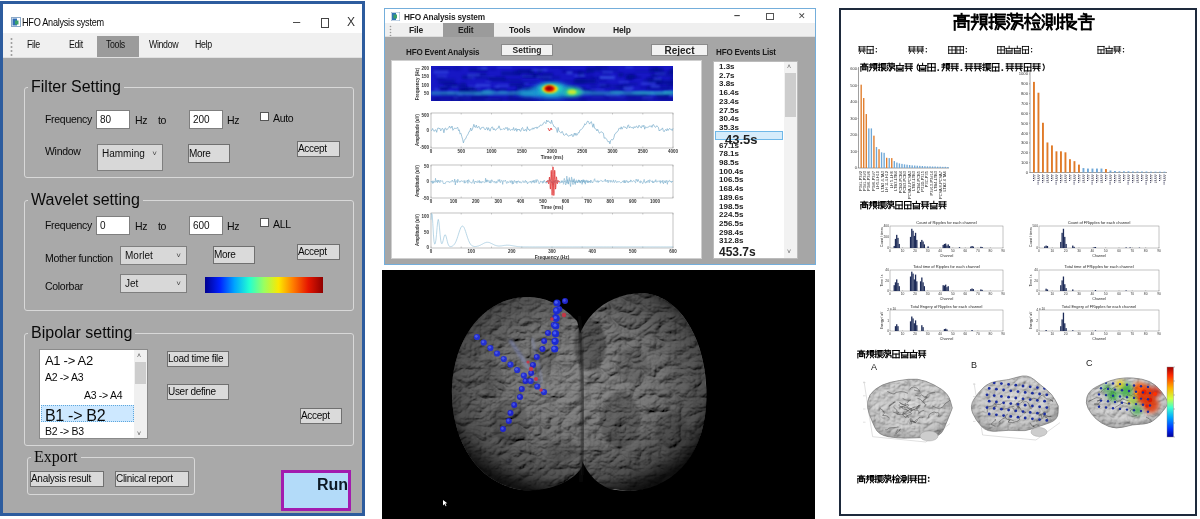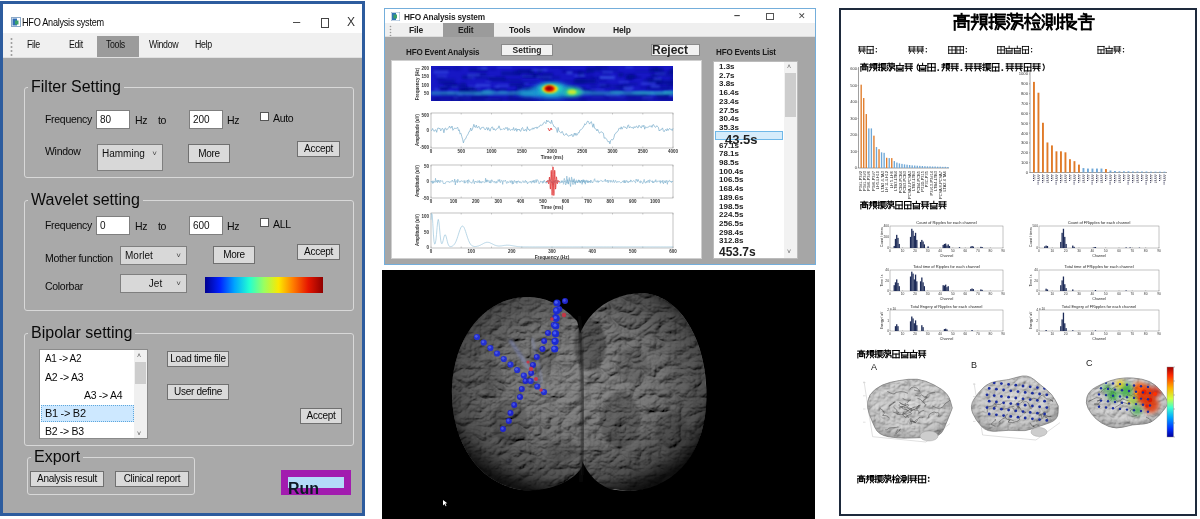--- a/index.html
+++ b/index.html
@@ -5,21 +5,21 @@
 html,body{width:1200px;height:519px;background:#fff;font-family:"Liberation Sans",sans-serif;overflow:hidden;}
 .abs{position:absolute;}
 #win1{left:0;top:1px;width:365px;height:515px;border:3px solid #2d5c9e;background:#a9a9a9;}
 #w1title{left:0;top:0;width:359px;height:29px;background:#fff;}
 #w1menu{left:0;top:29px;width:359px;height:25px;background:#f0f0f0;border-bottom:1px solid #e0e0e0;}
 .mitem{position:absolute;top:9px;font-size:10px;color:#111;letter-spacing:-0.4px;transform:scale(0.88,1);transform-origin:0 0;}
 .grp{position:absolute;border:1px solid #d8d8d8;border-radius:3px;}
 .glabel{position:absolute;font-size:16px;color:#0a0a0a;background:#a9a9a9;padding:0 3px;line-height:10px;}
 .lbl{position:absolute;font-size:10.5px;color:#0a0a0a;letter-spacing:-0.3px;white-space:nowrap;}
 .inp{position:absolute;background:#fff;border:1px solid #7f7f7f;font-size:10px;color:#111;padding-left:3px;line-height:17px;}
-.btn{position:absolute;background:#dadada;border:1px solid #707070;font-size:10px;color:#0a0a0a;text-align:center;letter-spacing:-0.3px;white-space:nowrap;overflow:hidden;}
+.btn{position:absolute;background:#dadada;border:1px solid #707070;font-size:10px;color:#0a0a0a;letter-spacing:-0.3px;white-space:nowrap;overflow:hidden;}
 .cmb{position:absolute;background:#d8d8d8;border:1px solid #7f7f7f;font-size:10px;color:#111;padding-left:4px;}
 .chk{position:absolute;width:9px;height:9px;background:#fdfdfd;border:1px solid #555;}
 #win2{left:384px;top:8px;width:432px;height:257px;border:1px solid #74aedb;background:#a6a6a6;font-weight:bold;}
 #w2title{left:0;top:0;width:430px;height:14px;background:#fff;}
 #w2menu{left:0;top:14px;width:430px;height:14px;background:#efefef;border-bottom:1px solid #ddd;}
 .m2item{position:absolute;top:1px;font-size:9.5px;color:#222;font-weight:bold;transform:scale(0.9,1);transform-origin:0 0;letter-spacing:-0.2px;}
 #blackp{left:382px;top:270px;width:433px;height:249px;background:#000;}
 #report{left:839px;top:8px;width:358px;height:508px;border:2px solid #1e2a3c;background:#fff;}
 </style></head><body>
 <div id="win1" class="abs">
@@ -49,21 +49,21 @@
     <div class="mitem" style="left:103px;top:35px;">Tools</div>
     <div class="mitem" style="left:146px;top:35px;">Window</div>
     <div class="mitem" style="left:192px;top:35px;">Help</div>
     <div class="grp" style="left:21px;top:83px;width:330px;height:91px;"></div>
     <div class="glabel" style="left:25px;top:78px;">Filter Setting</div>
     <div class="grp" style="left:21px;top:196px;width:330px;height:111px;"></div>
     <div class="glabel" style="left:25px;top:191px;">Wavelet setting</div>
     <div class="grp" style="left:21px;top:329px;width:330px;height:113px;"></div>
     <div class="glabel" style="left:25px;top:324px;">Bipolar setting</div>
     <div class="grp" style="left:24px;top:453px;width:168px;height:38px;"></div>
-    <div class="glabel" style="left:28px;top:448px;">Export</div>
+    <div class="glabel" style="left:28px;top:448px;font-family:Liberation Serif, serif;">Export</div>
     <div class="lbl" style="left:42px;top:109px;">Frequency</div>
     <div class="inp" style="left:93px;top:106px;width:34px;height:19px;">80</div>
     <div class="lbl" style="left:132px;top:110px;">Hz</div>
     <div class="lbl" style="left:155px;top:110px;">to</div>
     <div class="inp" style="left:186px;top:106px;width:34px;height:19px;">200</div>
     <div class="lbl" style="left:224px;top:110px;">Hz</div>
     <div class="chk" style="left:257px;top:108px;"></div>
     <div class="lbl" style="left:270px;top:108px;">Auto</div>
     <div class="lbl" style="left:42px;top:141px;">Window</div>
     <div class="cmb" style="left:94px;top:140px;width:66px;height:27px;line-height:17px;">Hamming<span style="position:absolute;right:5px;top:0;font-size:8px;color:#444;">˅</span></div>
@@ -75,39 +75,39 @@
     <div class="lbl" style="left:155px;top:216px;">to</div>
     <div class="inp" style="left:186px;top:212px;width:34px;height:19px;">600</div>
     <div class="lbl" style="left:224px;top:216px;">Hz</div>
     <div class="chk" style="left:257px;top:214px;"></div>
     <div class="lbl" style="left:270px;top:214px;">ALL</div>
     <div class="lbl" style="left:42px;top:248px;">Mother function</div>
     <div class="cmb" style="left:117px;top:242px;width:67px;height:19px;line-height:17px;">Morlet<span style="position:absolute;right:5px;top:0;font-size:8px;color:#444;">˅</span></div>
     <div class="btn" style="left:210px;top:242px;width:42px;height:18px;line-height:16px;">More</div>
     <div class="btn" style="left:294px;top:240px;width:43px;height:16px;line-height:14px;">Accept</div>
     <div class="lbl" style="left:42px;top:276px;">Colorbar</div>
-    <div class="cmb" style="left:117px;top:270px;width:67px;height:19px;line-height:17px;text-align:center;">Jet<span style="position:absolute;right:5px;top:0;font-size:8px;color:#444;">˅</span></div>
+    <div class="cmb" style="left:117px;top:270px;width:67px;height:19px;line-height:17px;">Jet<span style="position:absolute;right:5px;top:0;font-size:8px;color:#444;">˅</span></div>
     <div class="abs" style="left:202px;top:273px;width:118px;height:16px;background:linear-gradient(to right,#00008f,#0020ff,#00a4ff,#22ffd2,#9aff60,#fce800,#ff7a00,#e61500,#8f0000);"></div>
     <div class="abs" style="left:36px;top:345px;width:109px;height:90px;background:#fff;border:1px solid #8a8a8a;"></div>
-    <div class="lbl" style="left:42px;top:349px;font-size:10px;">A1 -&gt; A2</div>
+    <div class="lbl" style="left:42px;top:349px;font-size:13px;">A1 -&gt; A2</div>
     <div class="lbl" style="left:42px;top:367px;font-size:10.5px;">A2 -&gt; A3</div>
     <div class="lbl" style="left:42px;top:385px;font-size:10.5px;margin-left:39px;">A3 -&gt; A4</div>
     <div class="abs" style="left:38px;top:401px;width:93px;height:17px;background:#cde8ff;border:1px dotted #5ea7dc;"></div>
-    <div class="lbl" style="left:42px;top:403px;font-size:11px;">B1 -&gt; B2</div>
+    <div class="lbl" style="left:42px;top:403px;font-size:16px;">B1 -&gt; B2</div>
     <div class="lbl" style="left:42px;top:421px;font-size:10.5px;">B2 -&gt; B3</div>
     <div class="abs" style="left:131px;top:346px;width:13px;height:88px;background:#f0f0f0;"></div>
     <div class="lbl" style="left:134px;top:348px;font-size:7px;color:#555;">˄</div>
     <div class="lbl" style="left:134px;top:426px;font-size:7px;color:#555;">˅</div>
     <div class="abs" style="left:132px;top:358px;width:11px;height:22px;background:#cdcdcd;"></div>
     <div class="btn" style="left:164px;top:347px;width:62px;height:16px;line-height:14px;font-size:10px;">Load time file</div>
     <div class="btn" style="left:164px;top:380px;width:62px;height:16px;line-height:14px;font-size:10px;">User define</div>
     <div class="btn" style="left:297px;top:404px;width:42px;height:16px;line-height:14px;">Accept</div>
     <div class="btn" style="left:27px;top:467px;width:74px;height:16px;line-height:14px;font-size:10px;">Analysis result</div>
     <div class="btn" style="left:112px;top:467px;width:74px;height:16px;line-height:14px;font-size:10px;">Clinical report</div>
-    <div class="abs" style="left:278px;top:466px;width:70px;height:25px;background:#b3dbf9;border:7px solid #a21caf;text-align:left;font-size:16px;font-weight:bold;color:#0d1a26;line-height:23px;">Run</div>
+    <div class="abs" style="left:278px;top:466px;width:70px;height:41px;background:#b3dbf9;border:3px solid #a21caf;text-align:right;font-size:16px;font-weight:bold;color:#0d1a26;line-height:23px;">Run</div>
   </div>
 <div id="win2" class="abs">
     <div id="w2title" class="abs"></div>
     <svg class="abs" style="left:6px;top:3px" width="9" height="9">
       <rect x="0" y="0" width="9" height="9" fill="#fff" stroke="#88aacc" stroke-width="1"></rect>
       <rect x="1" y="1" width="4" height="7" fill="#2e75b6"></rect>
       <rect x="2.5" y="2.5" width="3.5" height="4" fill="#3aa06a"></rect>
     </svg>
     <div class="abs" style="left:19px;top:2.5px;font-size:9px;font-weight:bold;color:#222;transform:scale(0.92,1);transform-origin:0 0;letter-spacing:-0.2px;white-space:nowrap;">HFO Analysis system</div>
     <div class="abs" style="left:349px;top:0px;font-size:11px;color:#444;">–</div>
@@ -123,21 +123,21 @@
       <circle cx="1.5" cy="10.5" r="0.8" fill="#9a9a9a"></circle>
     </svg>
     <div class="m2item" style="left:24px;top:15px;">File</div>
     <div class="abs" style="left:58px;top:14px;width:51px;height:14px;background:#9b9b9b;"></div>
     <div class="m2item" style="left:73px;top:15px;">Edit</div>
     <div class="m2item" style="left:124px;top:15px;">Tools</div>
     <div class="m2item" style="left:168px;top:15px;">Window</div>
     <div class="m2item" style="left:228px;top:15px;">Help</div>
     <div class="abs" style="left:21px;top:37px;font-size:9.5px;font-weight:bold;color:#1a1a1a;transform:scale(0.85,1);transform-origin:0 0;letter-spacing:-0.2px;white-space:nowrap;">HFO Event Analysis</div>
     <div class="abs" style="left:116px;top:35px;width:52px;height:12px;background:#f2f2f2;border:1px solid #8a8a8a;font-size:8.5px;text-align:center;line-height:11px;color:#222;">Setting</div>
-    <div class="abs" style="left:266px;top:35px;width:49px;height:12px;background:#f2f2f2;border:1px solid #8a8a8a;font-size:12px;text-align:left;line-height:11px;color:#222;">Reject</div>
+    <div class="abs" style="left:266px;top:35px;width:57px;height:12px;background:#f2f2f2;border:1px solid #8a8a8a;font-size:10px;text-align:center;line-height:11px;color:#222;">Reject</div>
     <div class="abs" style="left:331px;top:37px;font-size:9.5px;font-weight:bold;color:#1a1a1a;transform:scale(0.85,1);transform-origin:0 0;letter-spacing:-0.2px;white-space:nowrap;">HFO Events List</div>
     <div class="abs" style="left:6px;top:51px;width:311px;height:199px;background:#fff;border:1px solid #cfcfcf;"></div>
     <svg class="abs" style="left:0;top:0" width="430" height="255" font-family="Liberation Sans,sans-serif">
       <defs>
         <filter id="bl1" x="-30%" y="-30%" width="160%" height="160%">
           <feGaussianBlur stdDeviation="2.2"></feGaussianBlur>
         </filter>
         <filter id="bl2" x="-50%" y="-50%" width="200%" height="200%">
           <feGaussianBlur stdDeviation="1.2"></feGaussianBlur>
         </filter>

